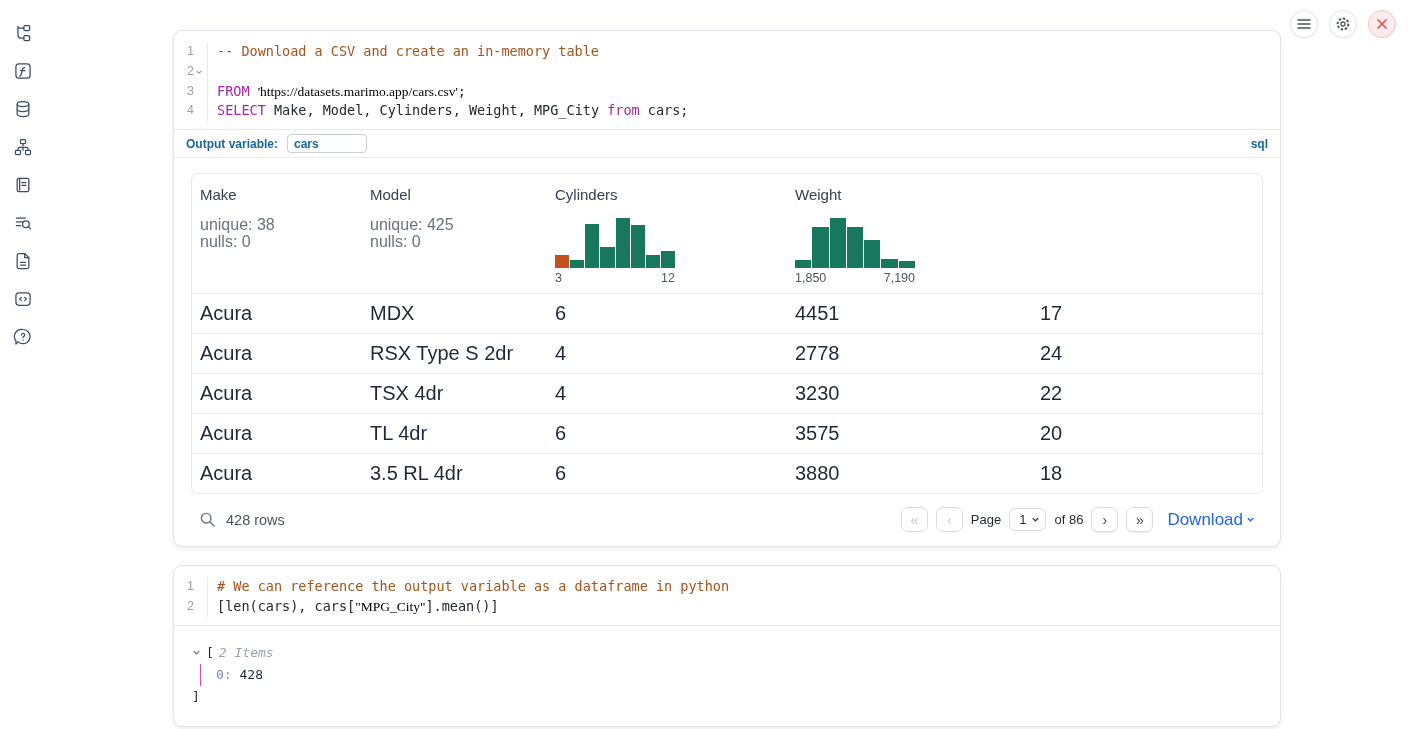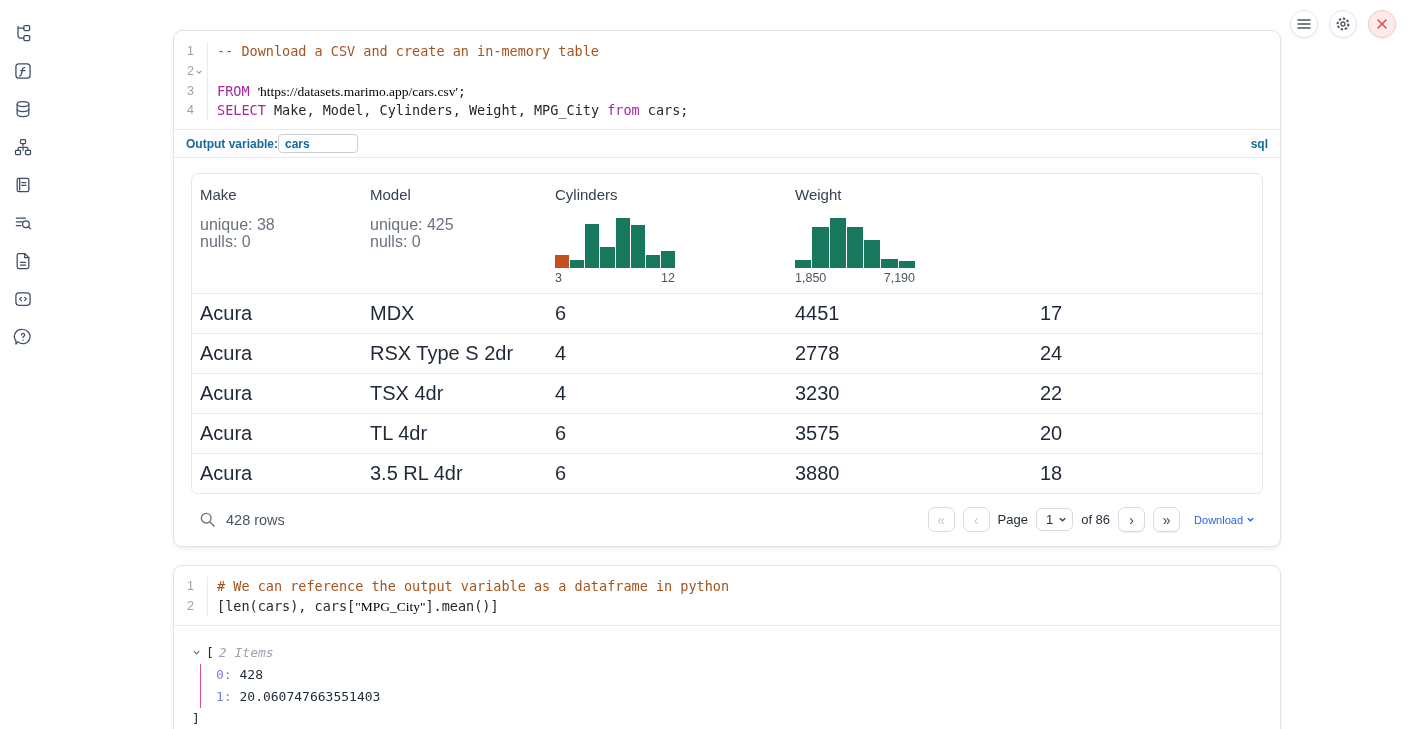--- a/index.html
+++ b/index.html
@@ -30,21 +30,21 @@
             font-family:"Liberation Sans", sans-serif; }
   .foldslot { width:9px; height:9px; display:inline-flex; align-items:center; }
   .code { padding-left:9px; white-space:pre; }
   .tok-kw { color:#a626a4; }
   .tok-comment { color:#a5541d; }
   .tok-string { color:#000000;font-family:Liberation Serif, serif; }
   .tok-plain { color:#24292f; }
 
   
   .outvar-row { border-top:1px solid #e8eaee; display:flex; align-items:center; height:28px; padding:0 12px; }
-  .outvar-label { font-size:12px; font-weight:bold; color:#16699c; }
+  .outvar-label { font-size:12px; font-weight:bold; color:#16699c; margin-right:9px; }
   .outvar-input { width:80px; height:19px; border:1px solid #c7d0d9; border-radius:4px; padding:0 6px;
                   font-size:12px; font-weight:bold; color:#16699c; font-family:"Liberation Sans", sans-serif; outline:none; }
   .lang-badge { margin-left:auto; font-size:12px; font-weight:bold; color:#16699c; }
 
   
   .cell-output { border-top:1px solid #e8eaee; padding:15px 17px 14px; }
 
   
   .datatable { border:1px solid #e5e7eb; border-radius:7px; overflow:hidden; }
   .dt-head, .dt-row { display:grid; grid-template-columns:170px 185px 240px 245px 1fr; }
@@ -64,21 +64,21 @@
   .table-footer { display:flex; align-items:center; margin-top:7px; padding:6px 8px 0; }
   .rows-count { margin-left:10px; font-size:14.5px; color:#4b5563; }
   .footer-right { margin-left:auto; display:flex; align-items:center; gap:8px; }
   .pg-btn { width:27px; height:25px; border:1px solid #d8dce1; border-radius:7px; background:#fff;
             display:flex; align-items:center; justify-content:center; font-size:14px; color:#374151;
             box-shadow:0 1px 1px rgba(0,0,0,.06); cursor:pointer; }
   .pg-btn.disabled { color:#c4c9d0; box-shadow:none; cursor:default; }
   .page-label, .page-total { font-size:13px; color:#1f2937; }
   .page-select { height:23px; border:1px solid #d8dce1; border-radius:6px; padding:0 5px 0 9px;
                  display:flex; align-items:center; gap:5px; font-size:13px; color:#1f2937; cursor:pointer; }
-  .download { display:flex; align-items:center; gap:3px; margin-left:6px; font-size:11px; color:#2563eb; cursor:pointer; }
+  .download { display:flex; align-items:center; gap:3px; margin-left:6px; font-size:17px; color:#2563eb; cursor:pointer; }
 
   
   .tree { border-top:1px solid #e8eaee; padding:16px 18px 18px; font-family:"DejaVu Sans Mono", monospace;
           font-size:13px; line-height:22px; color:#1f2937; }
   .tree-head { display:flex; align-items:center; gap:5px; }
   .tree-items-label { color:#9ca3af; font-style:italic; }
   .tree-body { margin-left:8px; border-left:1px solid #ec4899; padding-left:15px; }
   .tree-key { color:#7a7fd3; }
   .tree-val { color:#1f2937; }
   .tree-close { margin-left:0; }
@@ -366,19 +366,18 @@
         <span style="display:flex;">
           <svg width="9" height="9" viewBox="0 0 10 10">
               <polyline points="2,3.5 5,6.5 8,3.5" fill="none" stroke="#6b7280" stroke-width="1.4"></polyline>
             </svg>
         </span>
         <span>[</span>
         <span class="tree-items-label">2 Items</span>
       </div>
       <div class="tree-body">
         <div><span class="tree-key">0:</span> <span class="tree-val">428</span></div>
-        <div><span class="tree-key">1:</span> <span class="tree-val">20.060747663551403</span></div>
       </div>
       <div class="tree-close">]</div>
     </div>
   </section>
 
 </main>
 
 </body></html>

